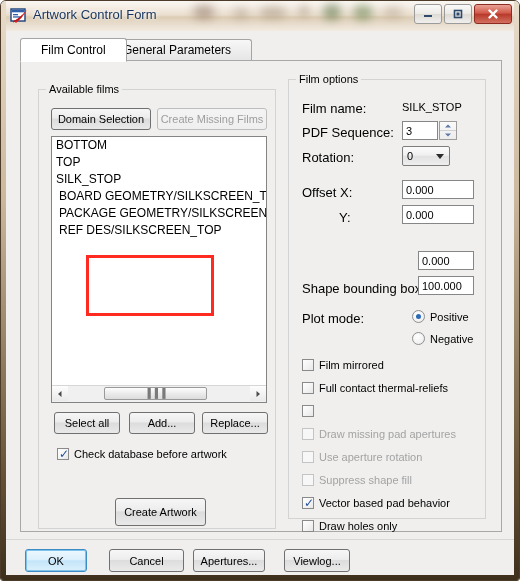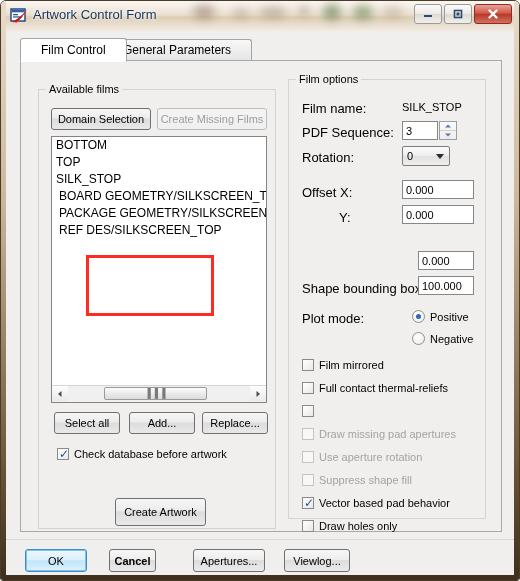--- a/index.html
+++ b/index.html
@@ -330,21 +330,21 @@
     border-radius: 3px;
     background: linear-gradient(180deg,#f7f7f7 0%,#ededed 45%,#dddddd 50%,#eaeaea 100%);
     font-size: 11px; color: #000;
     display: flex; align-items: center; justify-content: center;
     white-space: nowrap;
   }
   #dbtn-ok     { left: 19px;  width: 62px;
     border: 1px solid #3c8dc5;
     box-shadow: 0 0 0 1px #7ec2ea inset;
     background: linear-gradient(180deg,#eef8fe 0%,#dcf0fc 45%,#c3e5f9 52%,#ddf1fd 100%); }
-  #dbtn-cancel { left: 103px; width: 47px; font-weight: bold; }
+  #dbtn-cancel { left: 103px; width: 75px; }
   #dbtn-apert  { left: 187px; width: 72px; }
   #dbtn-view   { left: 278px; width: 66px; }
   #dbtn-help   { left: 424px; width: 62px; }
 
   #statusbar {
     position: absolute; left: 0; top: 548px;
     width: 510px; height: 28px;
     border-top: 1px solid #cfcfcf;
     background: #f1efed;
   }

